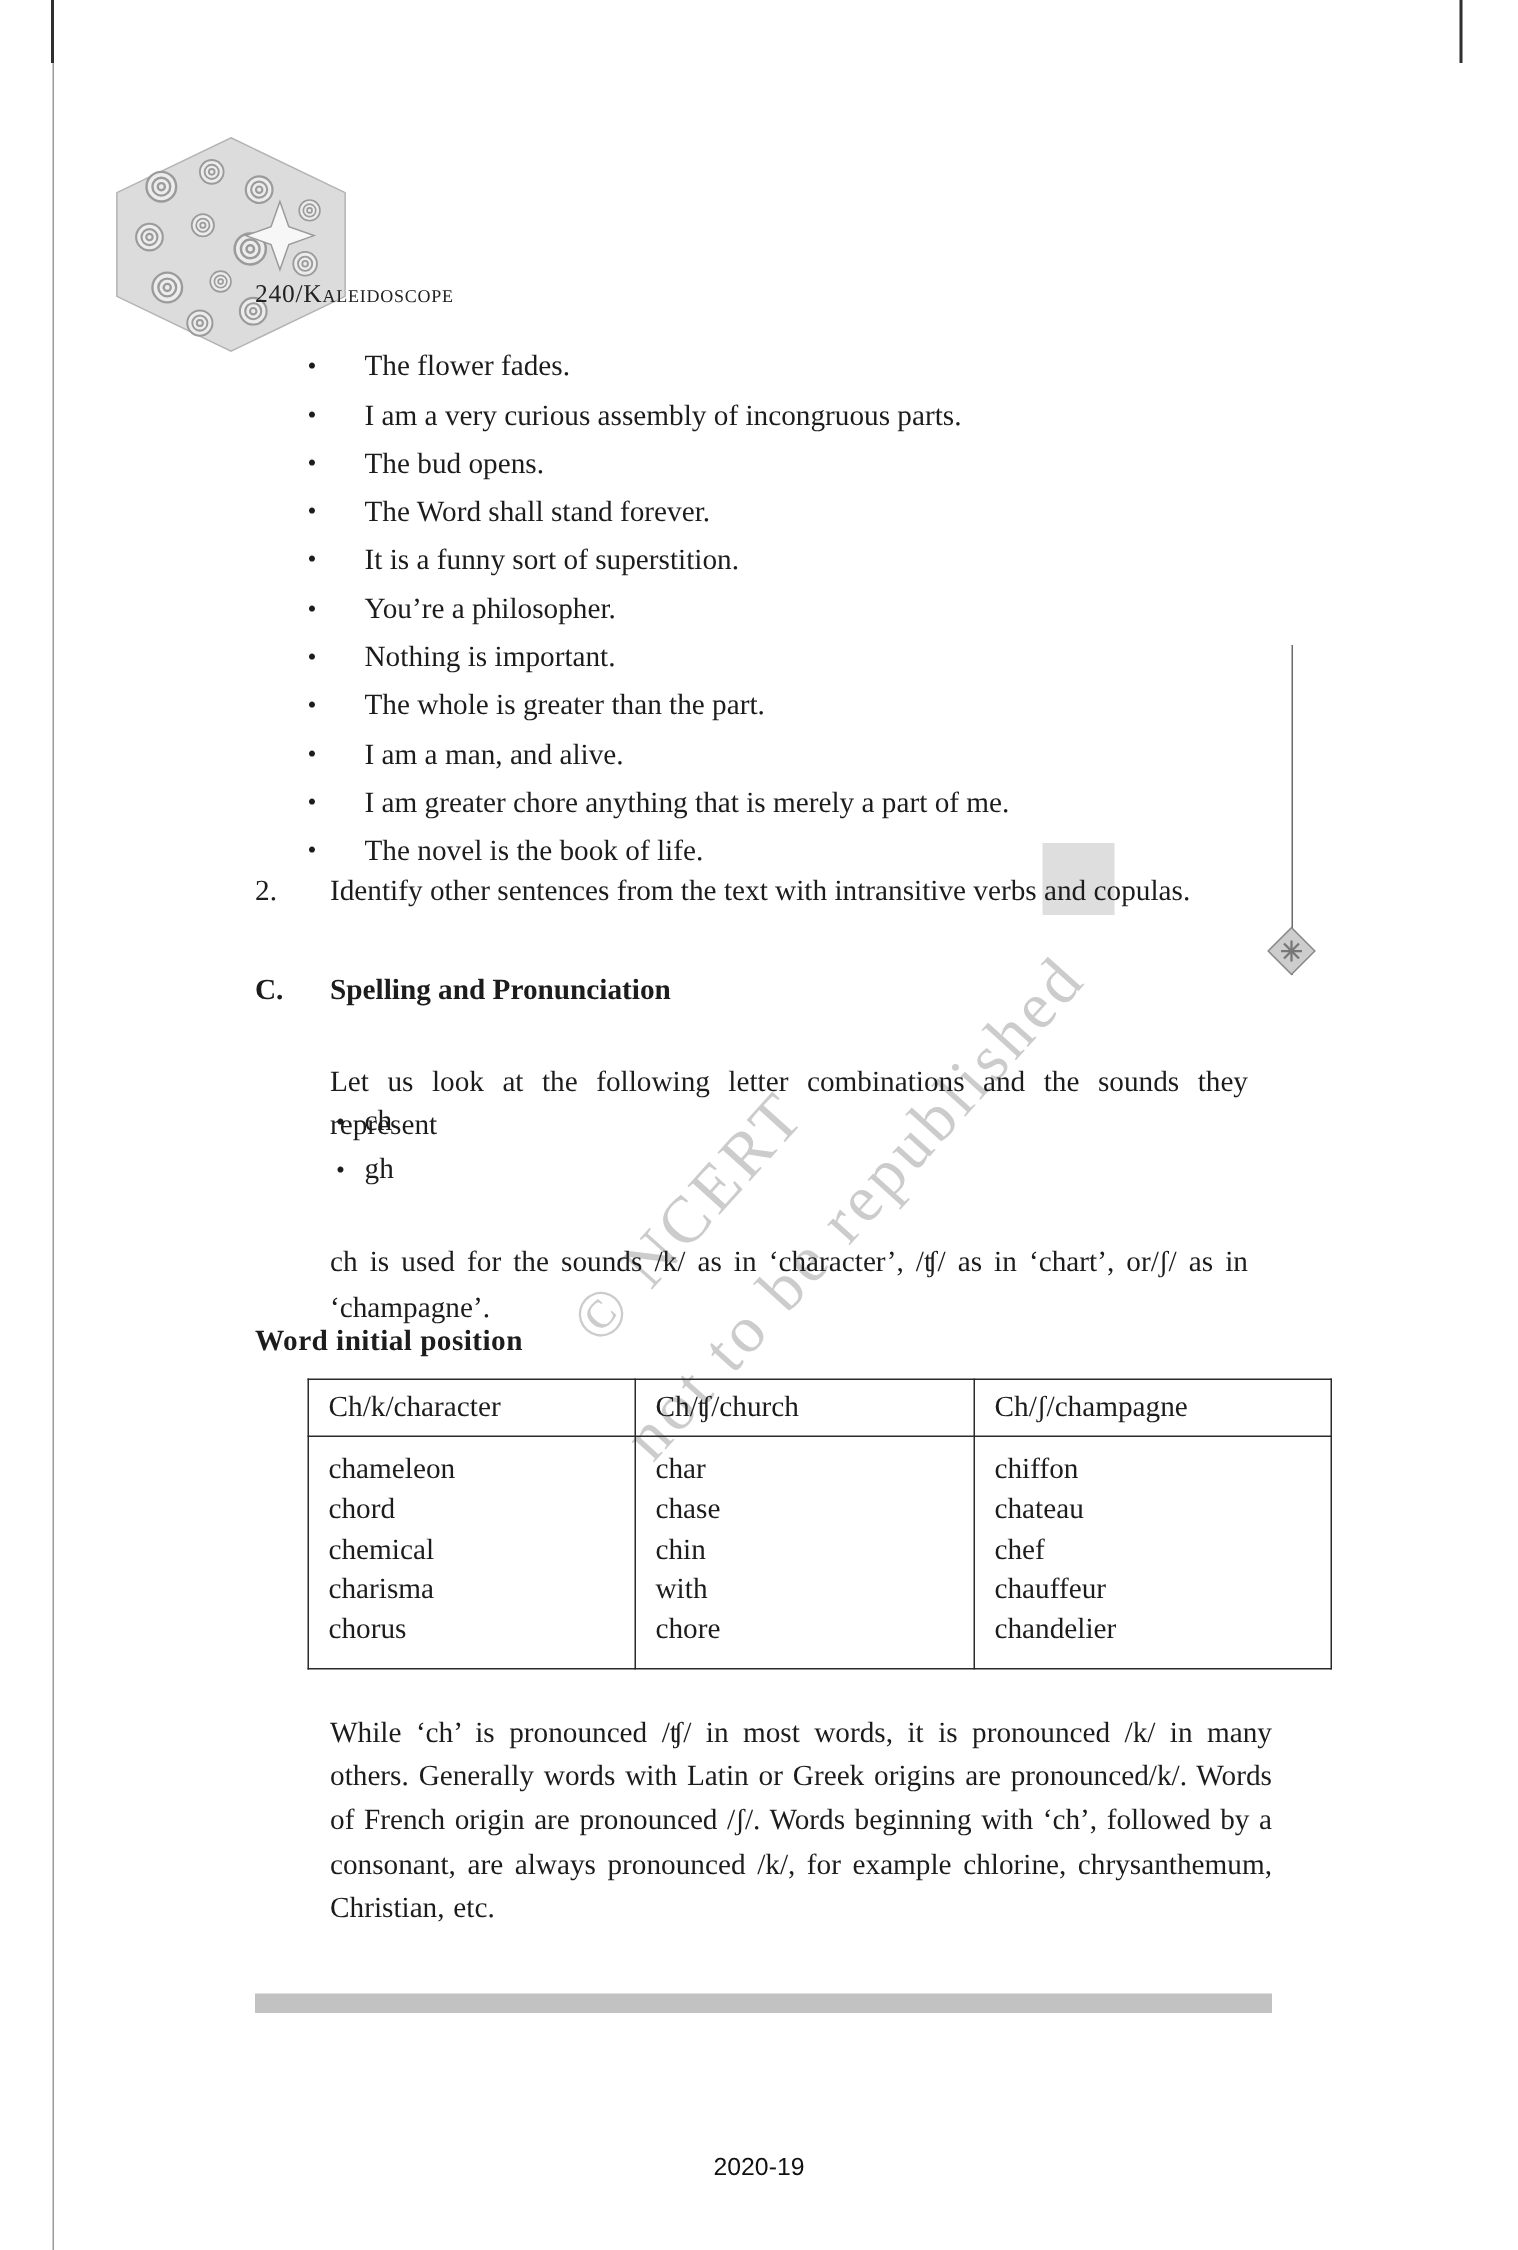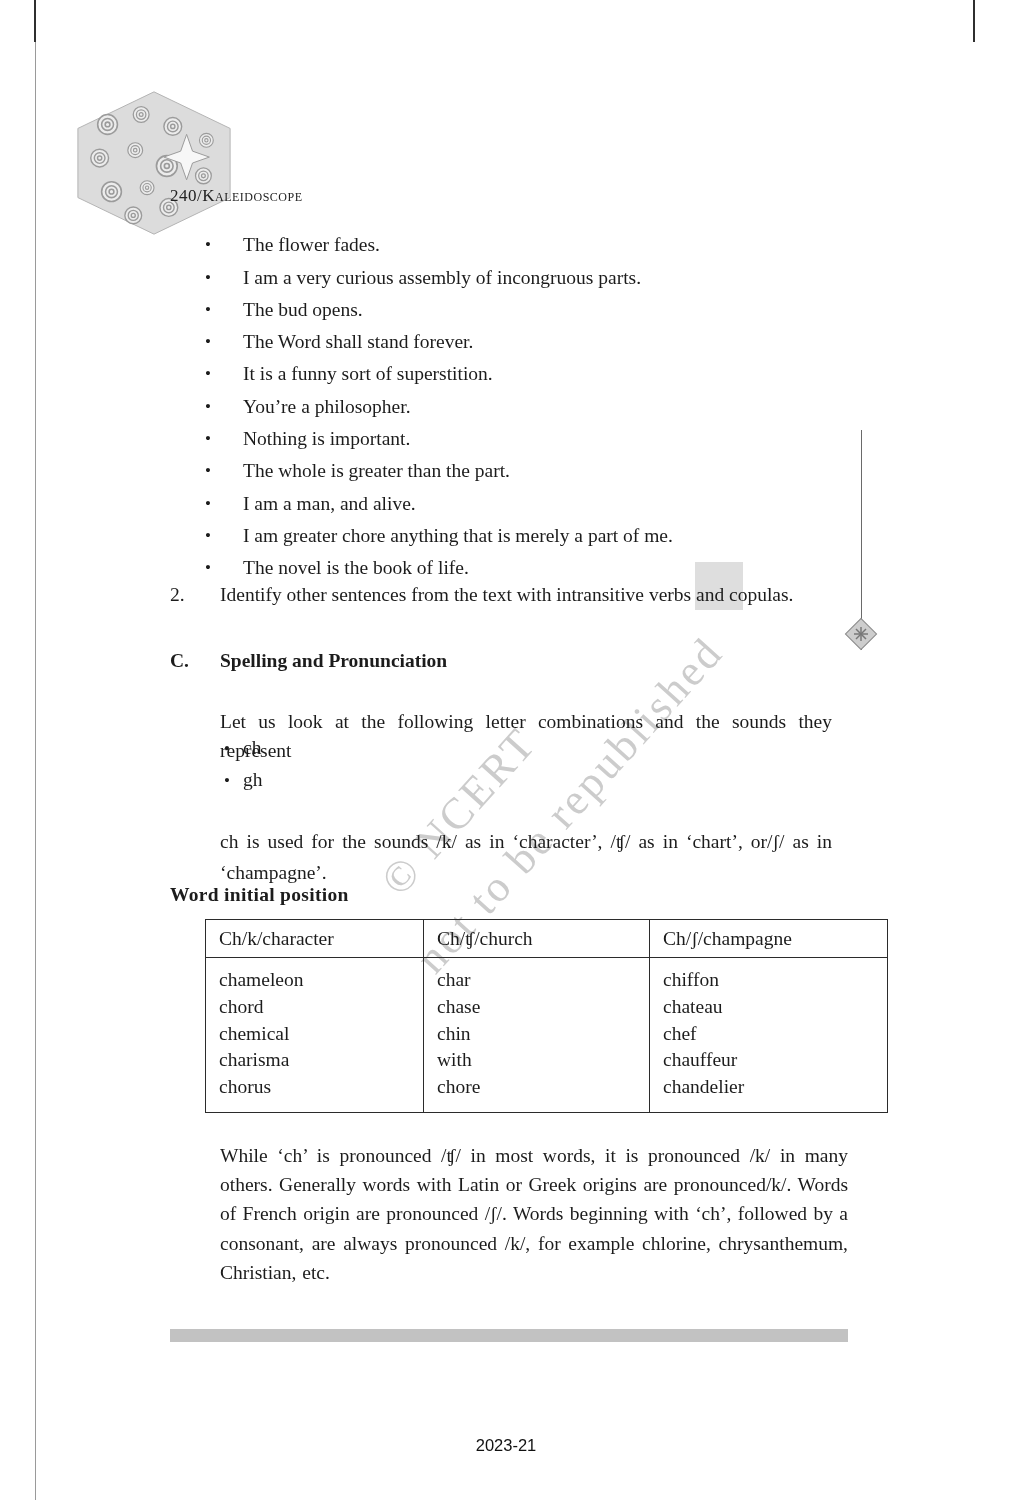--- a/index.html
+++ b/index.html
@@ -221,15 +221,15 @@
           <div>chandelier</div>
         </td>
       </tr>
     </tbody>
   </table>
 
   <p class="layer para para-closing">While ‘ch’ is pronounced /ʧ/ in most words, it is pronounced /k/ in many others. Generally words with Latin or Greek origins are pronounced/k/. Words of French origin are pronounced /ʃ/. Words beginning with ‘ch’, followed by a consonant, are always pronounced /k/, for example chlorine, chrysanthemum, Christian, etc.</p>
 
   <div class="gray-bar"></div>
 
-  <div class="layer footer">2023-21</div>
+  <div class="layer footer">2020-19</div>
 
 </div>
 
 </body></html>

